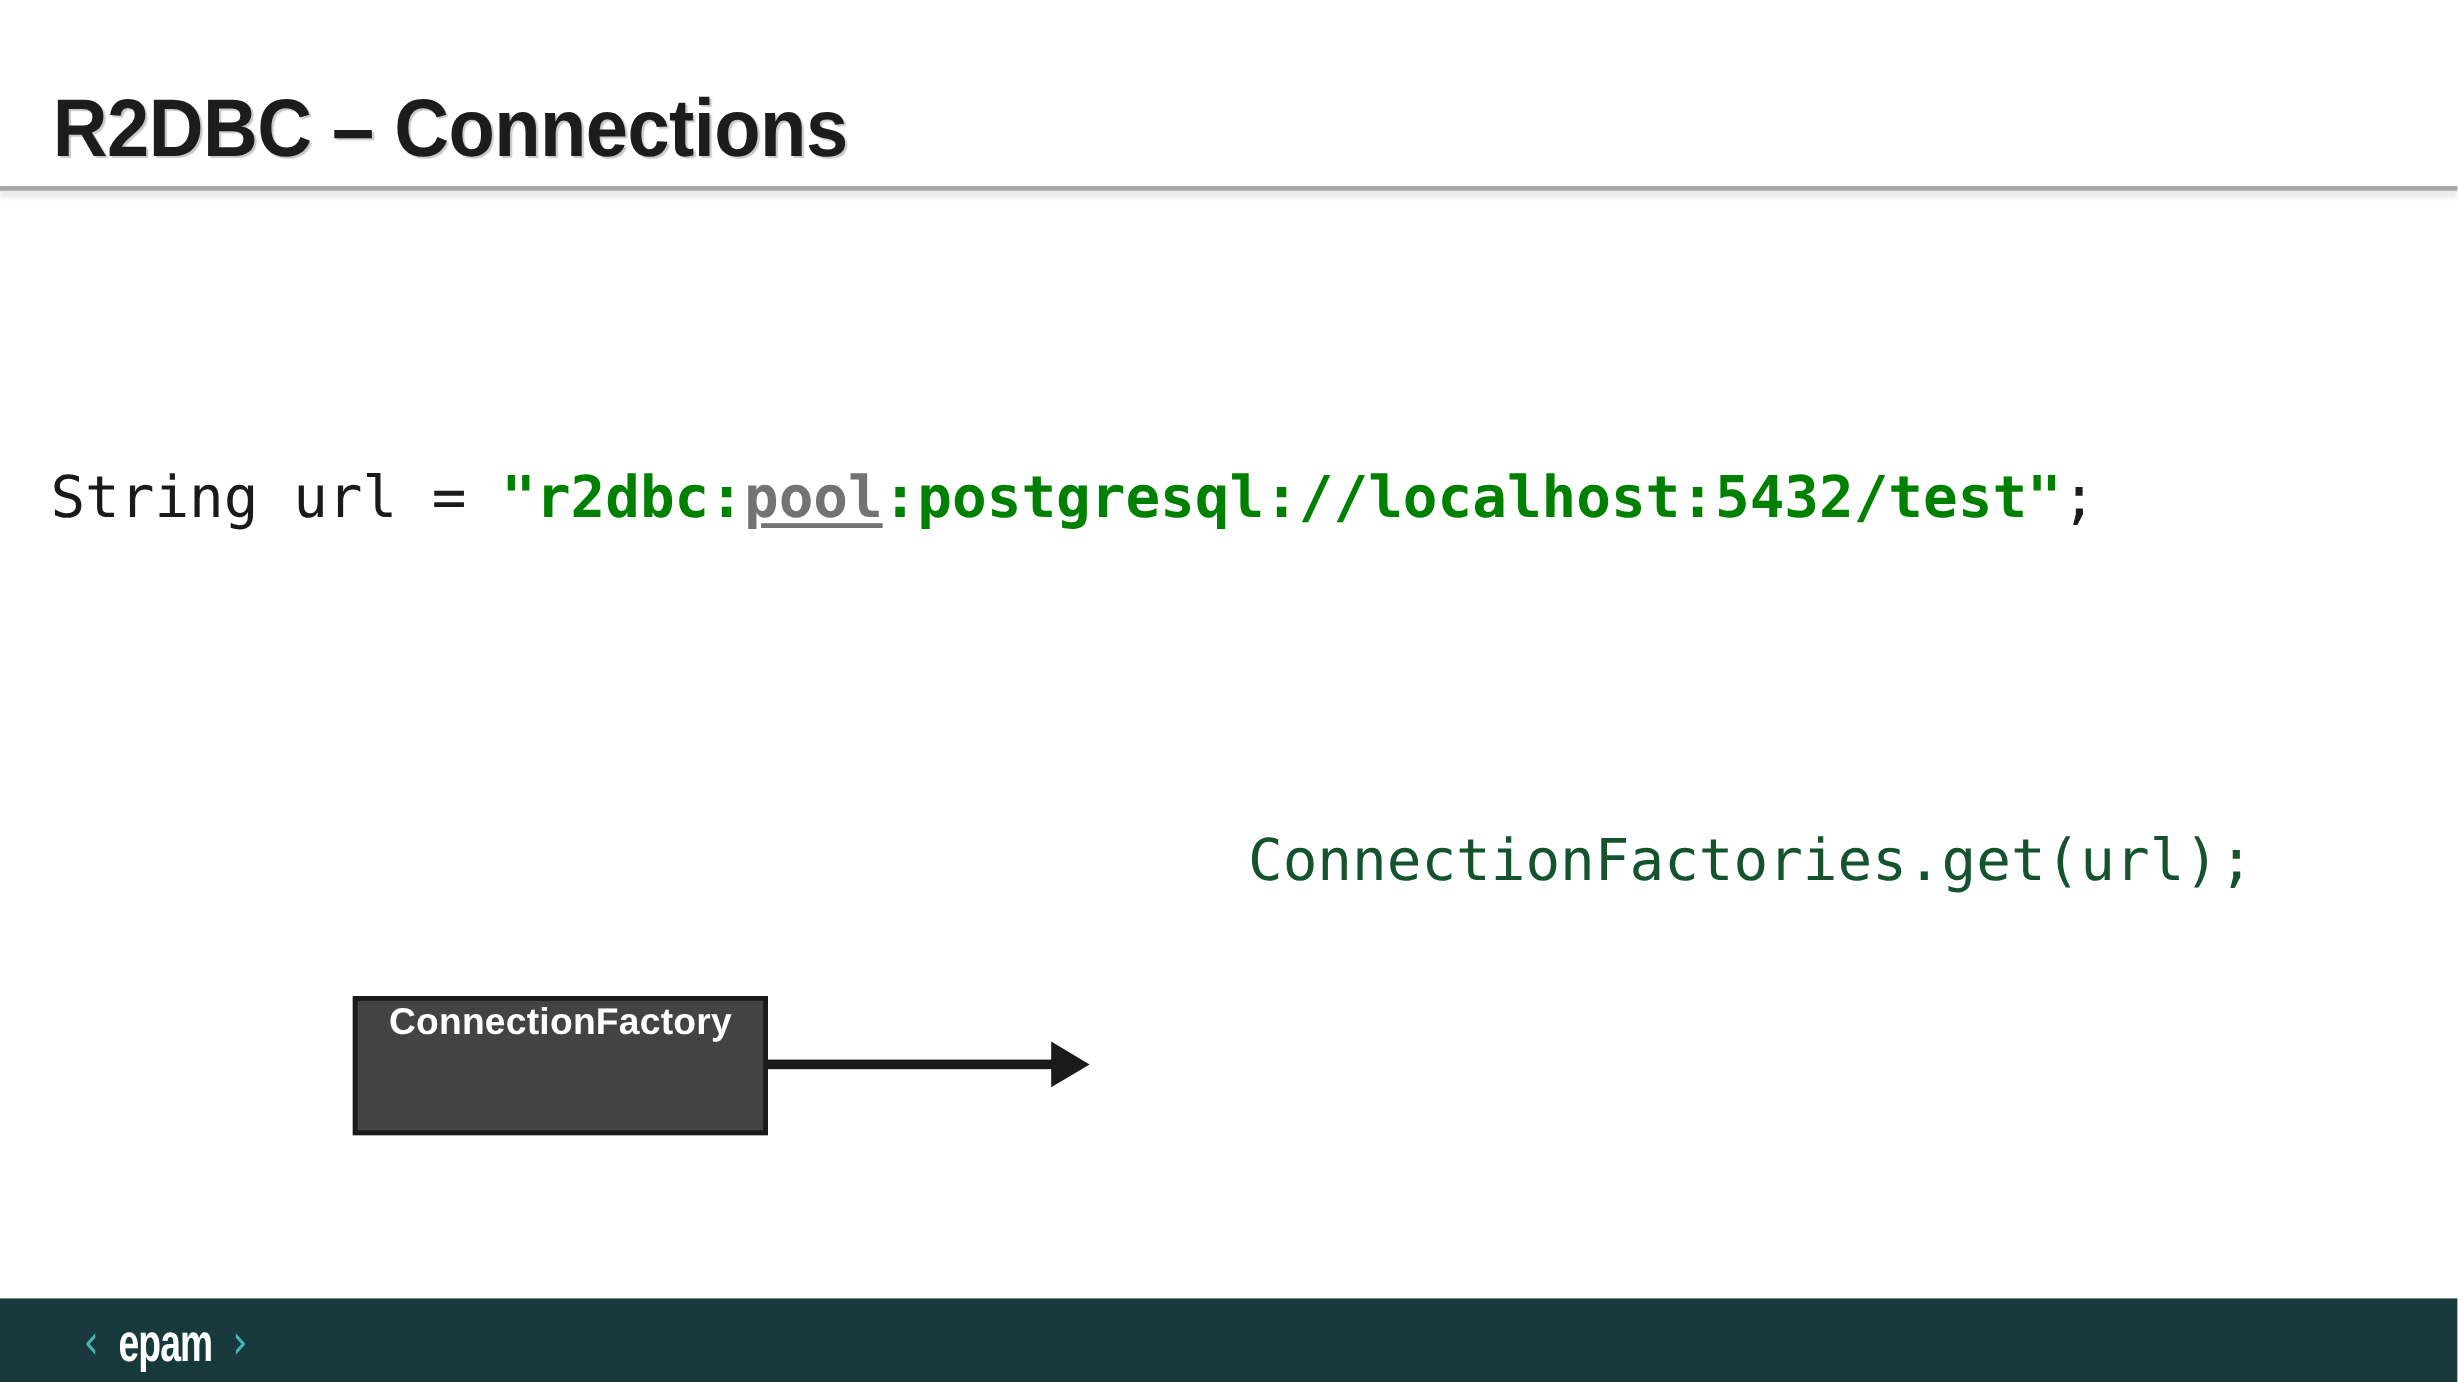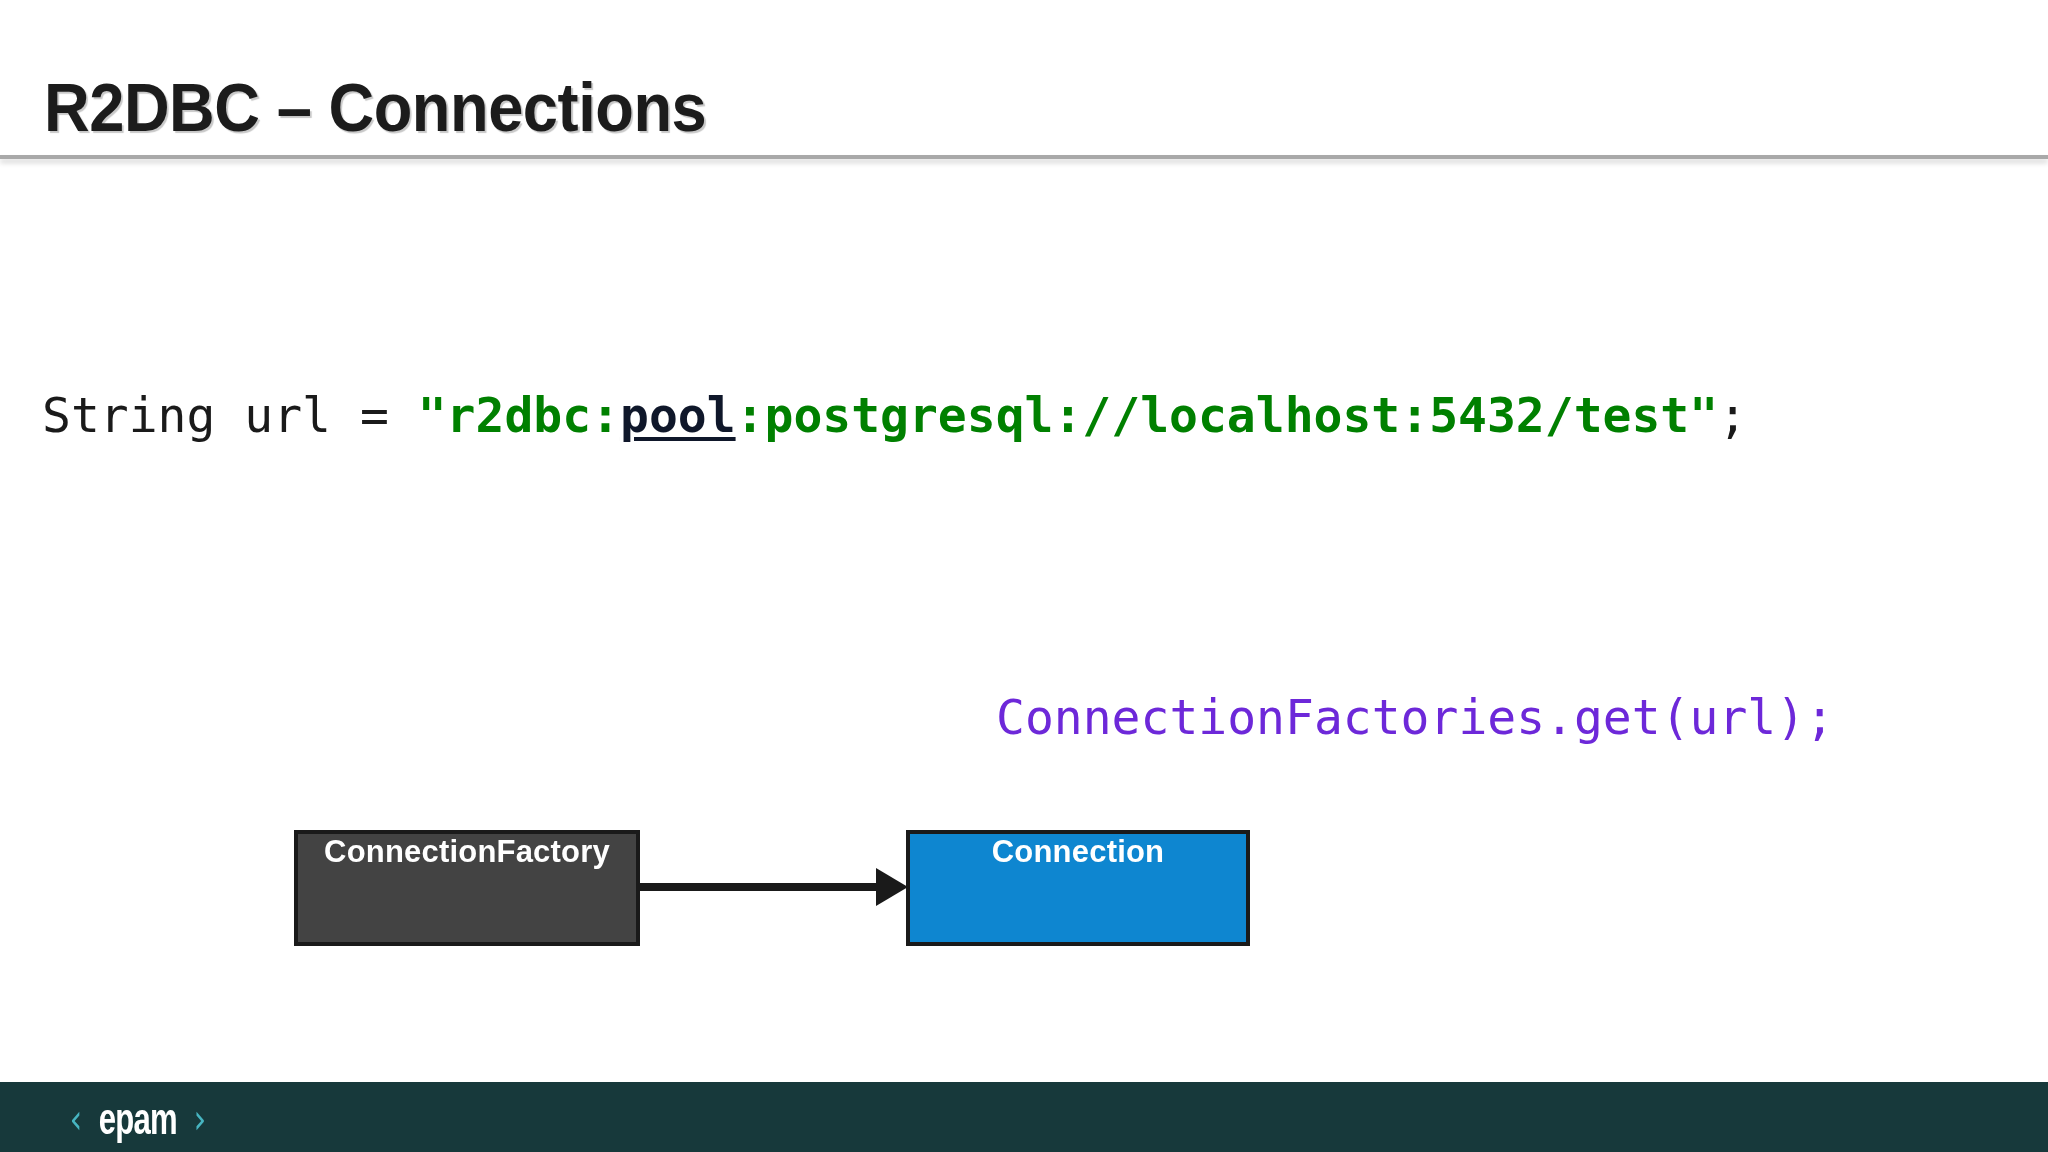--- a/index.html
+++ b/index.html
@@ -60,34 +60,34 @@
     left: 42px;
     top: 616px;
     font-family: "DejaVu Sans Mono", monospace;
     font-size: 48px;
     line-height: 1.22;
     color: #1a1a1a;
     white-space: pre;
   }
   .code-line3 {
     position: absolute;
-    left: 996px;
+    left: 1040px;
     top: 688px;
     font-family: "DejaVu Sans Mono", monospace;
     font-size: 48px;
     line-height: 1.22;
-    color: #6d28d9;
+    color: #14532d;
     white-space: pre;
   }
   .str {
     color: #008000;
     font-weight: bold;
   }
   .str-underline {
-    color: #0f172a;
+    color: #737373;
     font-weight: bold;
     text-decoration: underline;
     text-decoration-thickness: 4px;
     text-underline-offset: 5px;
   }
 
   
   .diagram {
     position: absolute;
     left: 0;
@@ -193,23 +193,20 @@
   <div class="code-line3">ConnectionFactories.get(url);</div>
 
   <div class="diagram">
     <div class="node-box node-factory">
       <span>ConnectionFactory</span>
     </div>
 
     <div class="arrow-line"></div>
     <div class="arrow-head"></div>
 
-    <div class="node-box node-connection">
-      <span>Connection</span>
-    </div>
   </div>
 
   <div class="footer-bar"></div>
 
   <div class="footer-logo">
     <span class="logo-bracket">‹</span>
     <span class="logo-word">epam</span>
     <span class="logo-bracket">›</span>
   </div>
 

